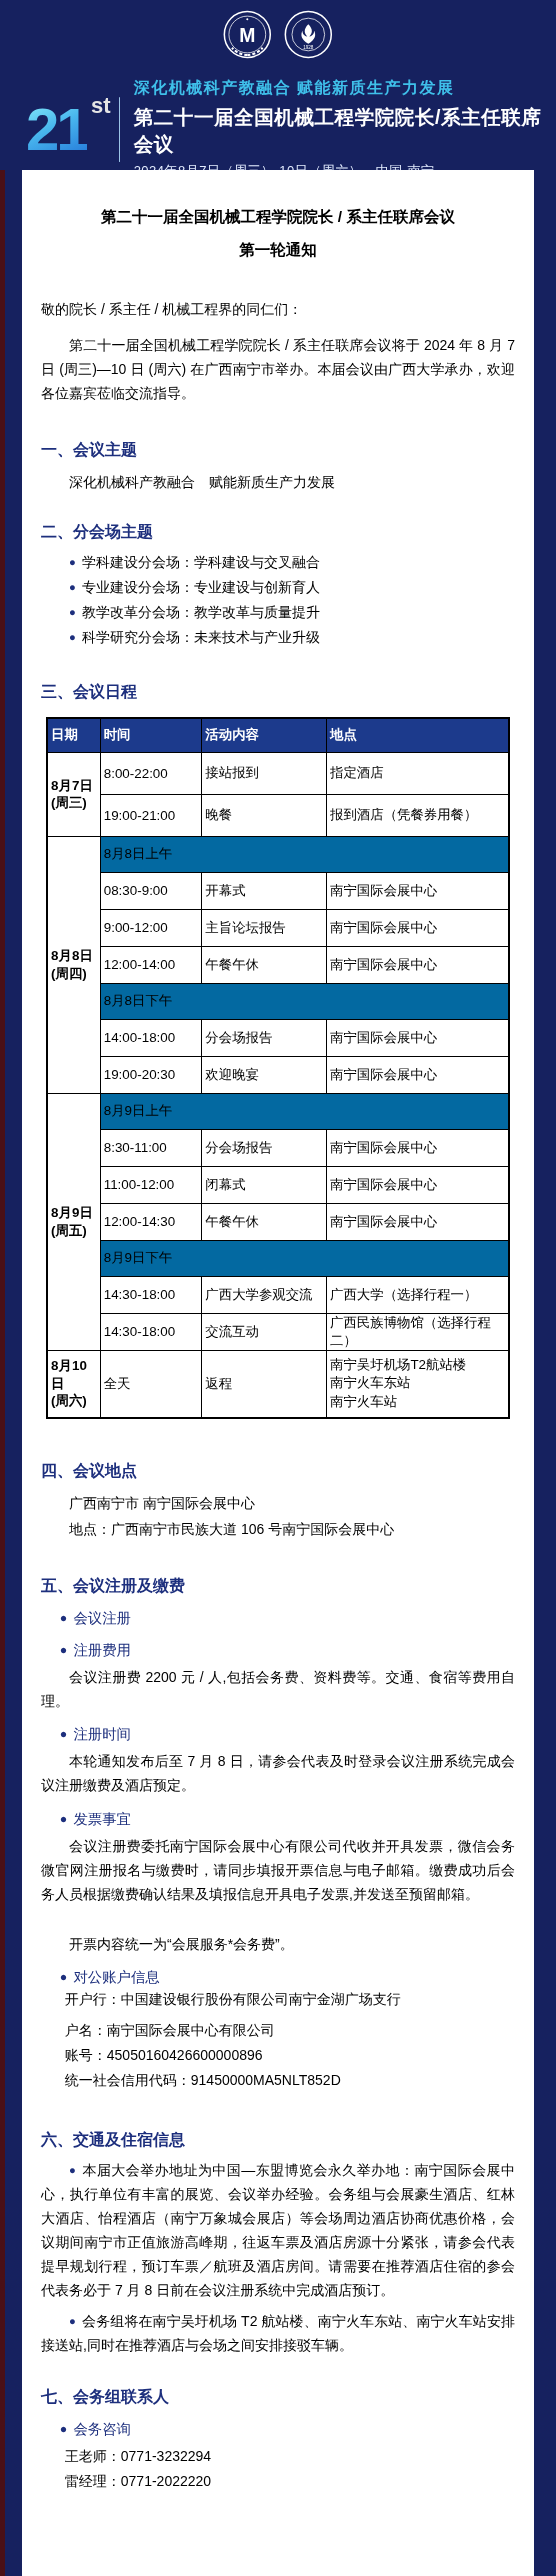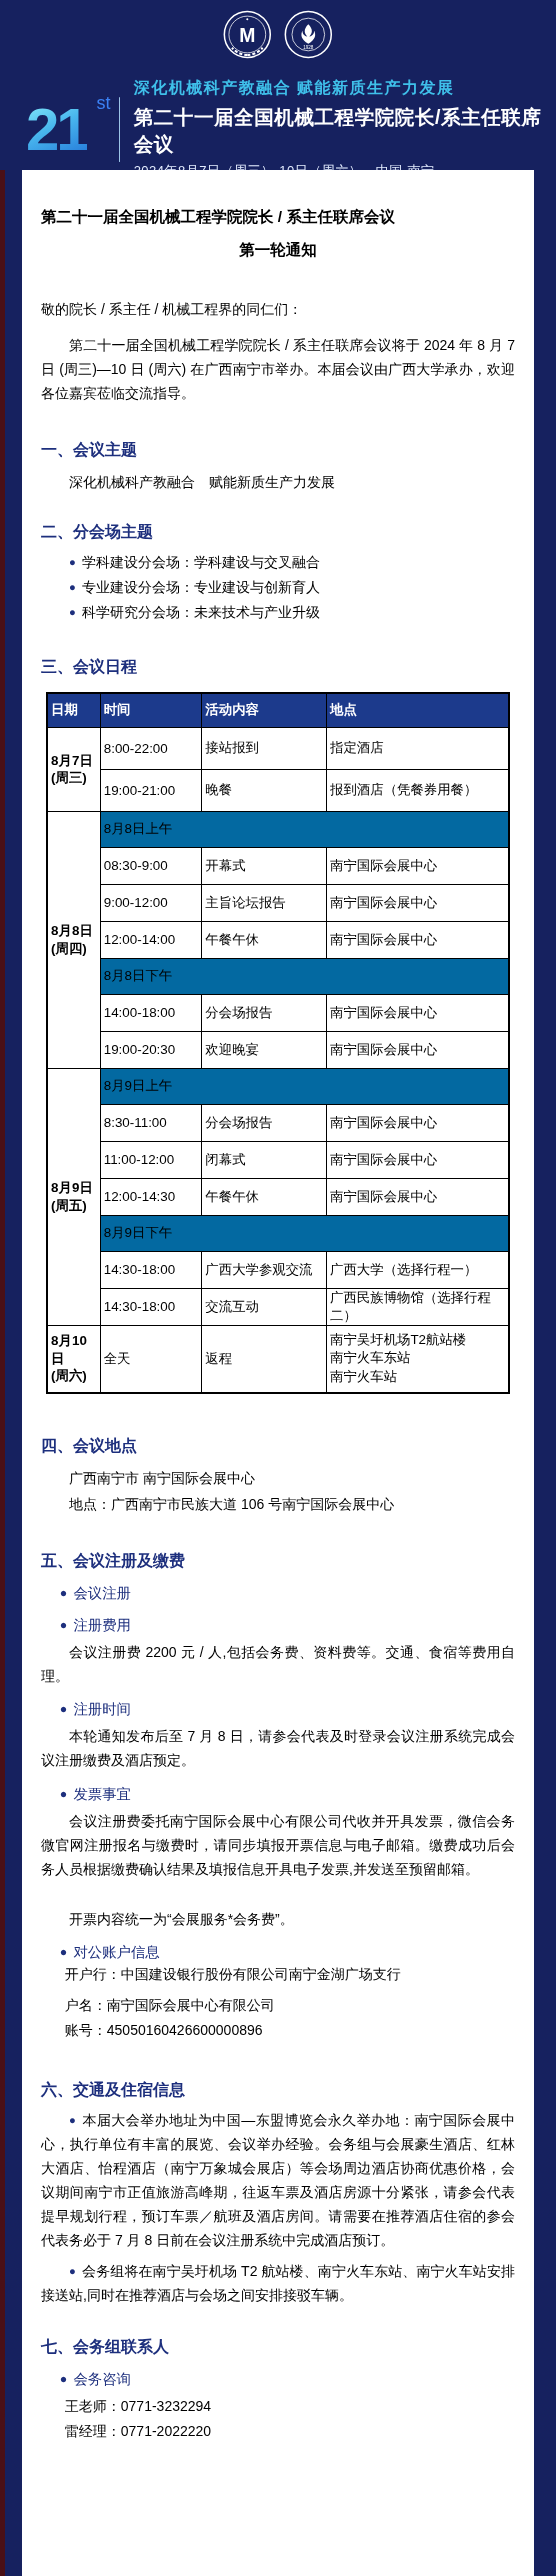--- a/index.html
+++ b/index.html
@@ -17,36 +17,36 @@
   .logos{position:absolute;top:10.3px;left:50%;transform:translateX(-50%);display:flex;gap:12.4px;}
   .logo{width:49px;height:49px;}
   .banner-row{position:absolute;left:26px;top:78px;display:flex;align-items:center;}
   .num-wrap{position:relative;width:82px;}
   .num21{
     font-size:60px;font-weight:700;line-height:67px;letter-spacing:-3.1px;
     background:linear-gradient(155deg,#8ff2fb 0%,#49b7ee 45%,#1e6fd6 100%);
     -webkit-background-clip:text;background-clip:text;color:transparent;
   }
   .num-st{
-    position:absolute;top:-3.1px;right:-7.2px;font-size:18px;font-weight:400;
-    color:#3b82f6;
+    position:absolute;top:-3.1px;right:-7.2px;font-size:22px;font-weight:700;
+    color:#e5e5e5;
   }
   .v-sep{width:1.5px;height:65px;background:rgba(180,225,255,.85);margin:0 13.4px 0 15.5px;border-radius:1px;}
   .banner-text{display:flex;flex-direction:column;gap:4.6px;}
   .tagline{font-size:16px;font-weight:700;color:#3fc0ea;letter-spacing:1.5px;}
   .banner-title{font-size:19.6px;font-weight:700;color:#ffffff;letter-spacing:0.5px;}
   .banner-date{font-size:13px;color:#e3ecff;letter-spacing:0.5px;}
 
   
   .card{
     position:absolute;left:22px;top:170px;width:512px;height:2891px;
     background:#ffffff;box-sizing:border-box;padding:37px 19px 0;
     color:#000;overflow:hidden;
   }
-  .doc-title{font-size:15.5px;font-weight:700;line-height:19.6px;}
+  .doc-title{font-size:15.5px;font-weight:700;text-align:center;line-height:19.6px;}
   .doc-subtitle{font-size:15.5px;font-weight:700;text-align:center;margin-top:13.4px;}
   .greeting{font-size:14px;margin-top:40px;}
   .para{font-size:14px;line-height:24px;text-align:justify;margin:0;}
   .indent{text-indent:2em;}
   .intro{margin-top:7.2px;}
   .sec-h{font-size:16px;font-weight:700;color:#1d2f7d;margin:0;}
   .content-line{font-size:14px;line-height:26px;padding-left:2em;margin:0;}
   .dot{color:#1d2f7d;font-size:11.3px;margin-right:6.2px;vertical-align:1px;}
   .bullets{margin:7.2px 0 0;padding:0;list-style:none;}
   .bullets li{font-size:14px;line-height:25px;padding-left:2em;}
@@ -115,20 +115,21 @@
   <p class="greeting">敬的院长 / 系主任 / 机械工程界的同仁们：</p>
   <p class="para indent intro">第二十一届全国机械工程学院院长 / 系主任联席会议将于 2024 年 8 月 7 日 (周三)—10 日 (周六) 在广西南宁市举办。本届会议由广西大学承办，欢迎各位嘉宾莅临交流指导。</p>
 
   <p class="sec-h" style="margin-top:35px">一、会议主题</p>
   <p class="content-line" style="margin-top:8.2px">深化机械科产教融合　赋能新质生产力发展</p>
 
   <p class="sec-h" style="margin-top:27px">二、分会场主题</p>
   <ul class="bullets">
     <li><span class="dot">●</span><span>学科建设分会场：学科建设与交叉融合</span></li>
     <li><span class="dot">●</span><span>专业建设分会场：专业建设与创新育人</span></li>
+    <li><span class="dot">●</span><span>教学改革分会场：教学改革与质量提升</span></li>
     <li><span class="dot">●</span><span>科学研究分会场：未来技术与产业升级</span></li>
   </ul>
 
   <p class="sec-h" style="margin-top:32px">三、会议日程</p>
   <table class="schedule">
     <colgroup>
         <col style="width:11.5%">
         <col style="width:22%">
         <col style="width:27%">
         <col style="width:39.5%">
@@ -255,20 +256,21 @@
   <p class="para indent p-block">会议注册费 2200 元 / 人,包括会务费、资料费等。交通、食宿等费用自理。</p>
   <p class="sub-h"><span class="dot">●</span><span>注册时间</span></p>
   <p class="para indent p-block">本轮通知发布后至 7 月 8 日，请参会代表及时登录会议注册系统完成会议注册缴费及酒店预定。</p>
   <p class="sub-h"><span class="dot">●</span><span>发票事宜</span></p>
   <p class="para indent p-block">会议注册费委托南宁国际会展中心有限公司代收并开具发票，微信会务微官网注册报名与缴费时，请同步填报开票信息与电子邮箱。缴费成功后会务人员根据缴费确认结果及填报信息开具电子发票,并发送至预留邮箱。</p>
   <p class="para indent" style="margin-top:26px">开票内容统一为“会展服务*会务费”。</p>
   <p class="sub-h"><span class="dot">●</span><span>对公账户信息</span></p>
   <p class="acct-line">开户行：中国建设银行股份有限公司南宁金湖广场支行</p>
   <p class="acct-line" style="margin-top:5.2px">户名：南宁国际会展中心有限公司</p>
   <p class="acct-line">账号：45050160426600000896</p>
+  <p class="acct-line">统一社会信用代码：91450000MA5NLT852D</p>
 
   <p class="sec-h" style="margin-top:37px">六、交通及住宿信息</p>
   <p class="para bullet-para"><span class="dot">●</span><span>本届大会举办地址为中国—东盟博览会永久举办地：南宁国际会展中心，执行单位有丰富的展览、会议举办经验。会务组与会展豪生酒店、红林大酒店、怡程酒店（南宁万象城会展店）等会场周边酒店协商优惠价格，会议期间南宁市正值旅游高峰期，往返车票及酒店房源十分紧张，请参会代表提早规划行程，预订车票／航班及酒店房间。请需要在推荐酒店住宿的参会代表务必于 7 月 8 日前在会议注册系统中完成酒店预订。</span></p>
   <p class="para bullet-para"><span class="dot">●</span><span>会务组将在南宁吴圩机场 T2 航站楼、南宁火车东站、南宁火车站安排接送站,同时在推荐酒店与会场之间安排接驳车辆。</span></p>
 
   <p class="sec-h" style="margin-top:30px">七、会务组联系人</p>
   <p class="sub-h"><span class="dot">●</span><span>会务咨询</span></p>
   <p class="contact-line" style="margin-top:5.2px">王老师：0771-3232294</p>
   <p class="contact-line">雷经理：0771-2022220</p>
 

